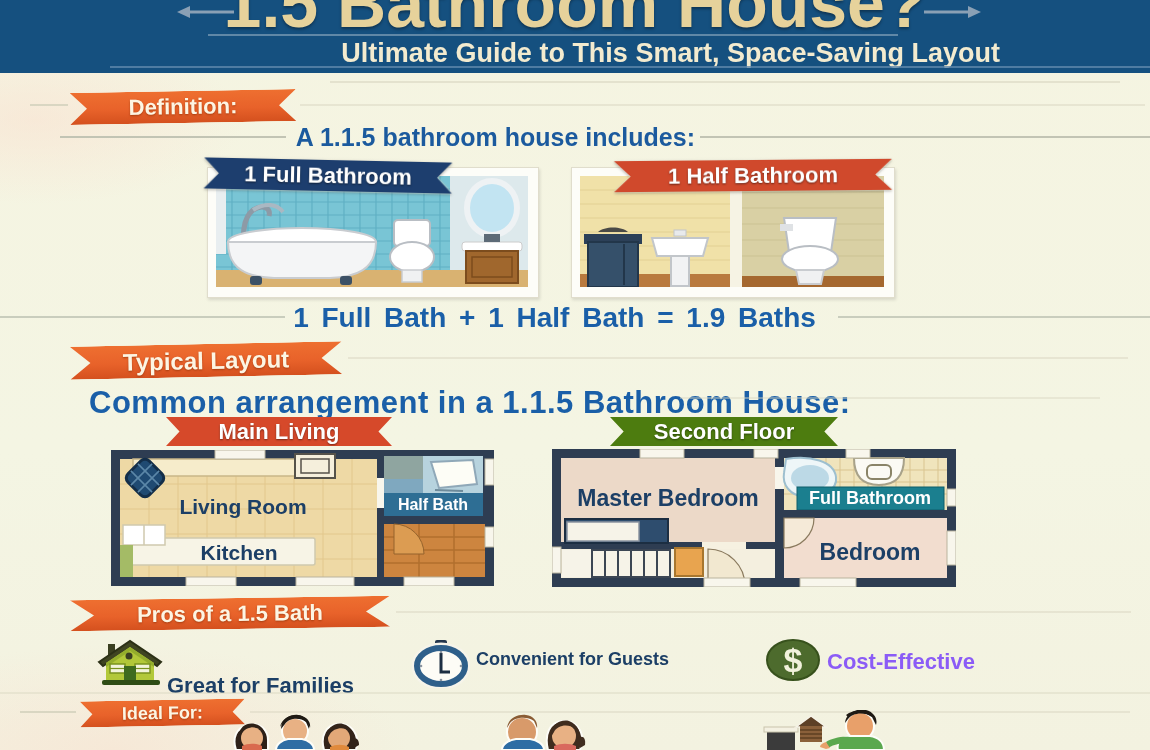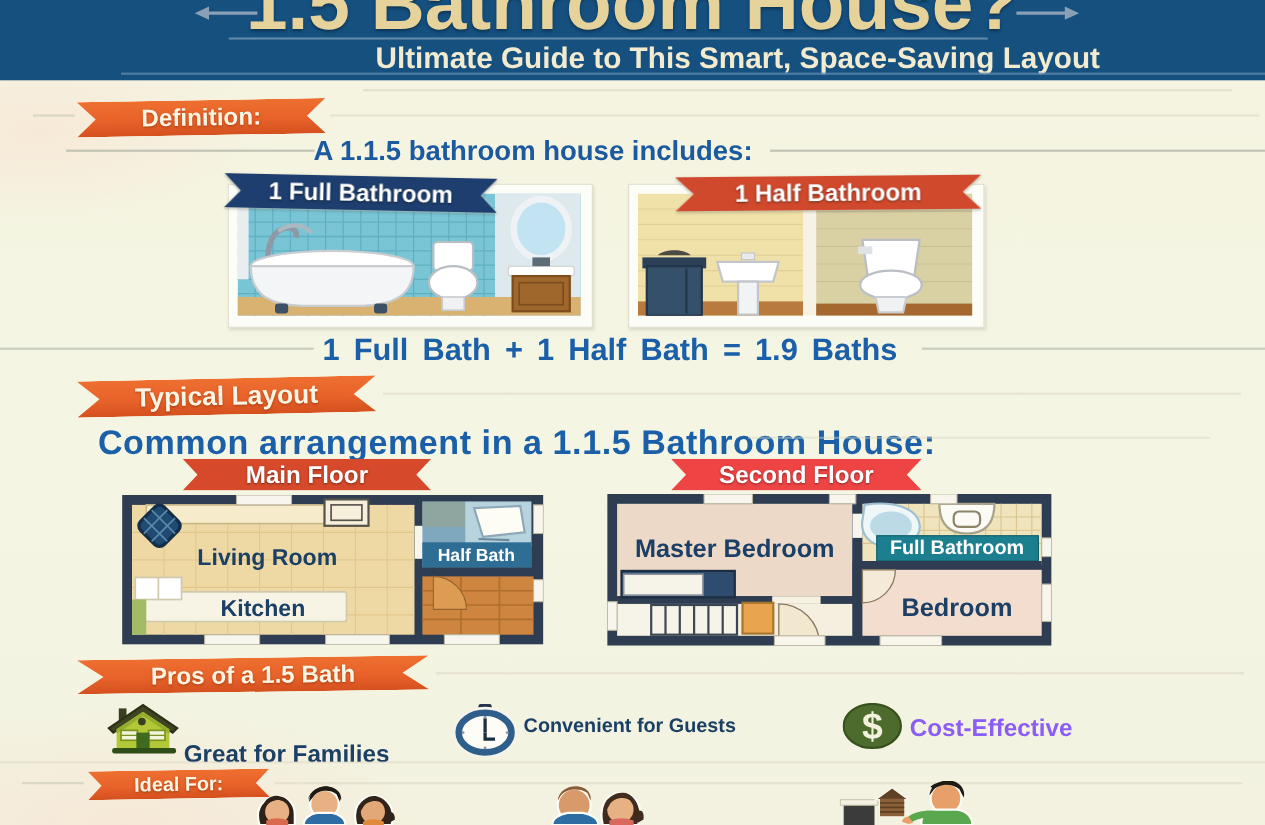--- a/index.html
+++ b/index.html
@@ -45,21 +45,21 @@
 
 <div class="line" style="left:330px;top:81px;width:790px;opacity:.6;"></div>
 
 <div class="ribbon" style="left:70px;top:91px;width:226px;height:32px;font-size:22px;transform:rotate(-1deg);">Definition:</div>
 
 <div class="line" style="left:30px;top:104px;width:38px;"></div>
 <div class="line" style="left:300px;top:104px;width:845px;opacity:.5;"></div>
 
 <div class="line" style="left:60px;top:136px;width:226px;background:#c2c4b4;"></div>
 
-<div class="abs" style="left:285px;top:123px;width:410px;text-align:left;color:#1b5a9e;font-size:25px;font-weight:bold;">A 1.1.5 bathroom house includes:</div>
+<div class="abs" style="left:285px;top:123px;width:410px;text-align:right;color:#1b5a9e;font-size:25px;font-weight:bold;">A 1.1.5 bathroom house includes:</div>
 
 <div class="line" style="left:700px;top:136px;width:450px;background:#c2c4b4;"></div>
 
 <div class="abs" style="left:207px;top:167px;width:330px;height:129px;background:#fdfdf8;border:1px solid #e0ddcc;box-shadow:1px 2px 3px rgba(0,0,0,.12);"></div>
 <svg class="abs" style="left:216px;top:176px;" width="312" height="111" viewBox="0 0 312 111">
 
   <rect x="0" y="0" width="312" height="111" fill="#79c5d5"></rect>
   <g stroke="#60b0c4" stroke-width="1.2">
     <line x1="0" y1="13" x2="312" y2="13"></line>
       <line x1="0" y1="26" x2="312" y2="26"></line>
@@ -178,21 +178,21 @@
 
 <div class="ribbon" style="left:70px;top:344px;width:272px;height:33px;font-size:24px;transform:rotate(-1.2deg);">Typical Layout</div>
 <div class="line" style="left:348px;top:357px;width:780px;opacity:.5;"></div>
 
 <div class="abs" style="left:89px;top:385px;color:#1a5fa8;font-size:31px;letter-spacing:.5px;"><span style="font-weight:600;">Common arrangement in a </span><span style="font-weight:bold;">1.1.5 Bathroom House</span><span style="font-weight:600;">:</span></div>
 <div class="line" style="left:680px;top:397px;width:420px;opacity:.45;"></div>
 
 <div class="abs" style="left:166px;top:417px;width:226px;height:29px;background:#d6492a;color:#fff;
      font-weight:bold;font-size:22px;display:flex;align-items:center;justify-content:center;
      clip-path:polygon(0 0,100% 0,94% 50%,100% 100%,0 100%,6% 50%);
-     text-shadow:0 1px 2px rgba(0,0,0,.45);">Main Floor</div>
+     text-shadow:0 1px 2px rgba(0,0,0,.45);">Main Living</div>
 
 <svg class="abs" style="left:111px;top:450px;" width="383" height="136" viewBox="0 0 383 136">
 
   <rect x="0" y="0" width="383" height="136" fill="#2e3d52"></rect>
 
   <rect x="9" y="9" width="257" height="118" fill="#eed9a5"></rect>
   <g stroke="#e2c78c" stroke-width="1">
     <line x1="9" y1="34" x2="266" y2="34"></line>
       <line x1="9" y1="59" x2="266" y2="59"></line>
     <line x1="9" y1="84" x2="266" y2="84"></line>
@@ -260,21 +260,21 @@
   <path d="M283 74 A30 30 0 0 1 313 104 L283 104 Z" fill="#dc9c52" stroke="#95632c" stroke-width="1"></path>
 
   <rect x="75" y="127" width="50" height="9" fill="#f8f6ec" stroke="#b9b49e" stroke-width="1"></rect>
   <rect x="185" y="127" width="58" height="9" fill="#f8f6ec" stroke="#b9b49e" stroke-width="1"></rect>
   <rect x="293" y="127" width="50" height="9" fill="#f8f6ec" stroke="#b9b49e" stroke-width="1"></rect>
 
   <rect x="374" y="9" width="9" height="26" fill="#f8f6ec" stroke="#b9b49e" stroke-width="1"></rect>
   <rect x="374" y="77" width="9" height="20" fill="#f8f6ec" stroke="#b9b49e" stroke-width="1"></rect>
 </svg>
 
-<div class="abs" style="left:610px;top:417px;width:228px;height:29px;background:#ef4444;color:#fff;
+<div class="abs" style="left:610px;top:417px;width:228px;height:29px;background:#4d7c0f;color:#fff;
      font-weight:bold;font-size:22px;display:flex;align-items:center;justify-content:center;
      clip-path:polygon(0 0,100% 0,94% 50%,100% 100%,0 100%,6% 50%);
      text-shadow:0 1px 2px rgba(0,0,0,.45);">Second Floor</div>
 
 <svg class="abs" style="left:552px;top:449px;" width="404" height="138" viewBox="0 0 404 138">
 
   <rect x="0" y="0" width="404" height="138" fill="#2e3d52"></rect>
 
   <rect x="9" y="9" width="214" height="84" fill="#ecd9c8"></rect>
 

